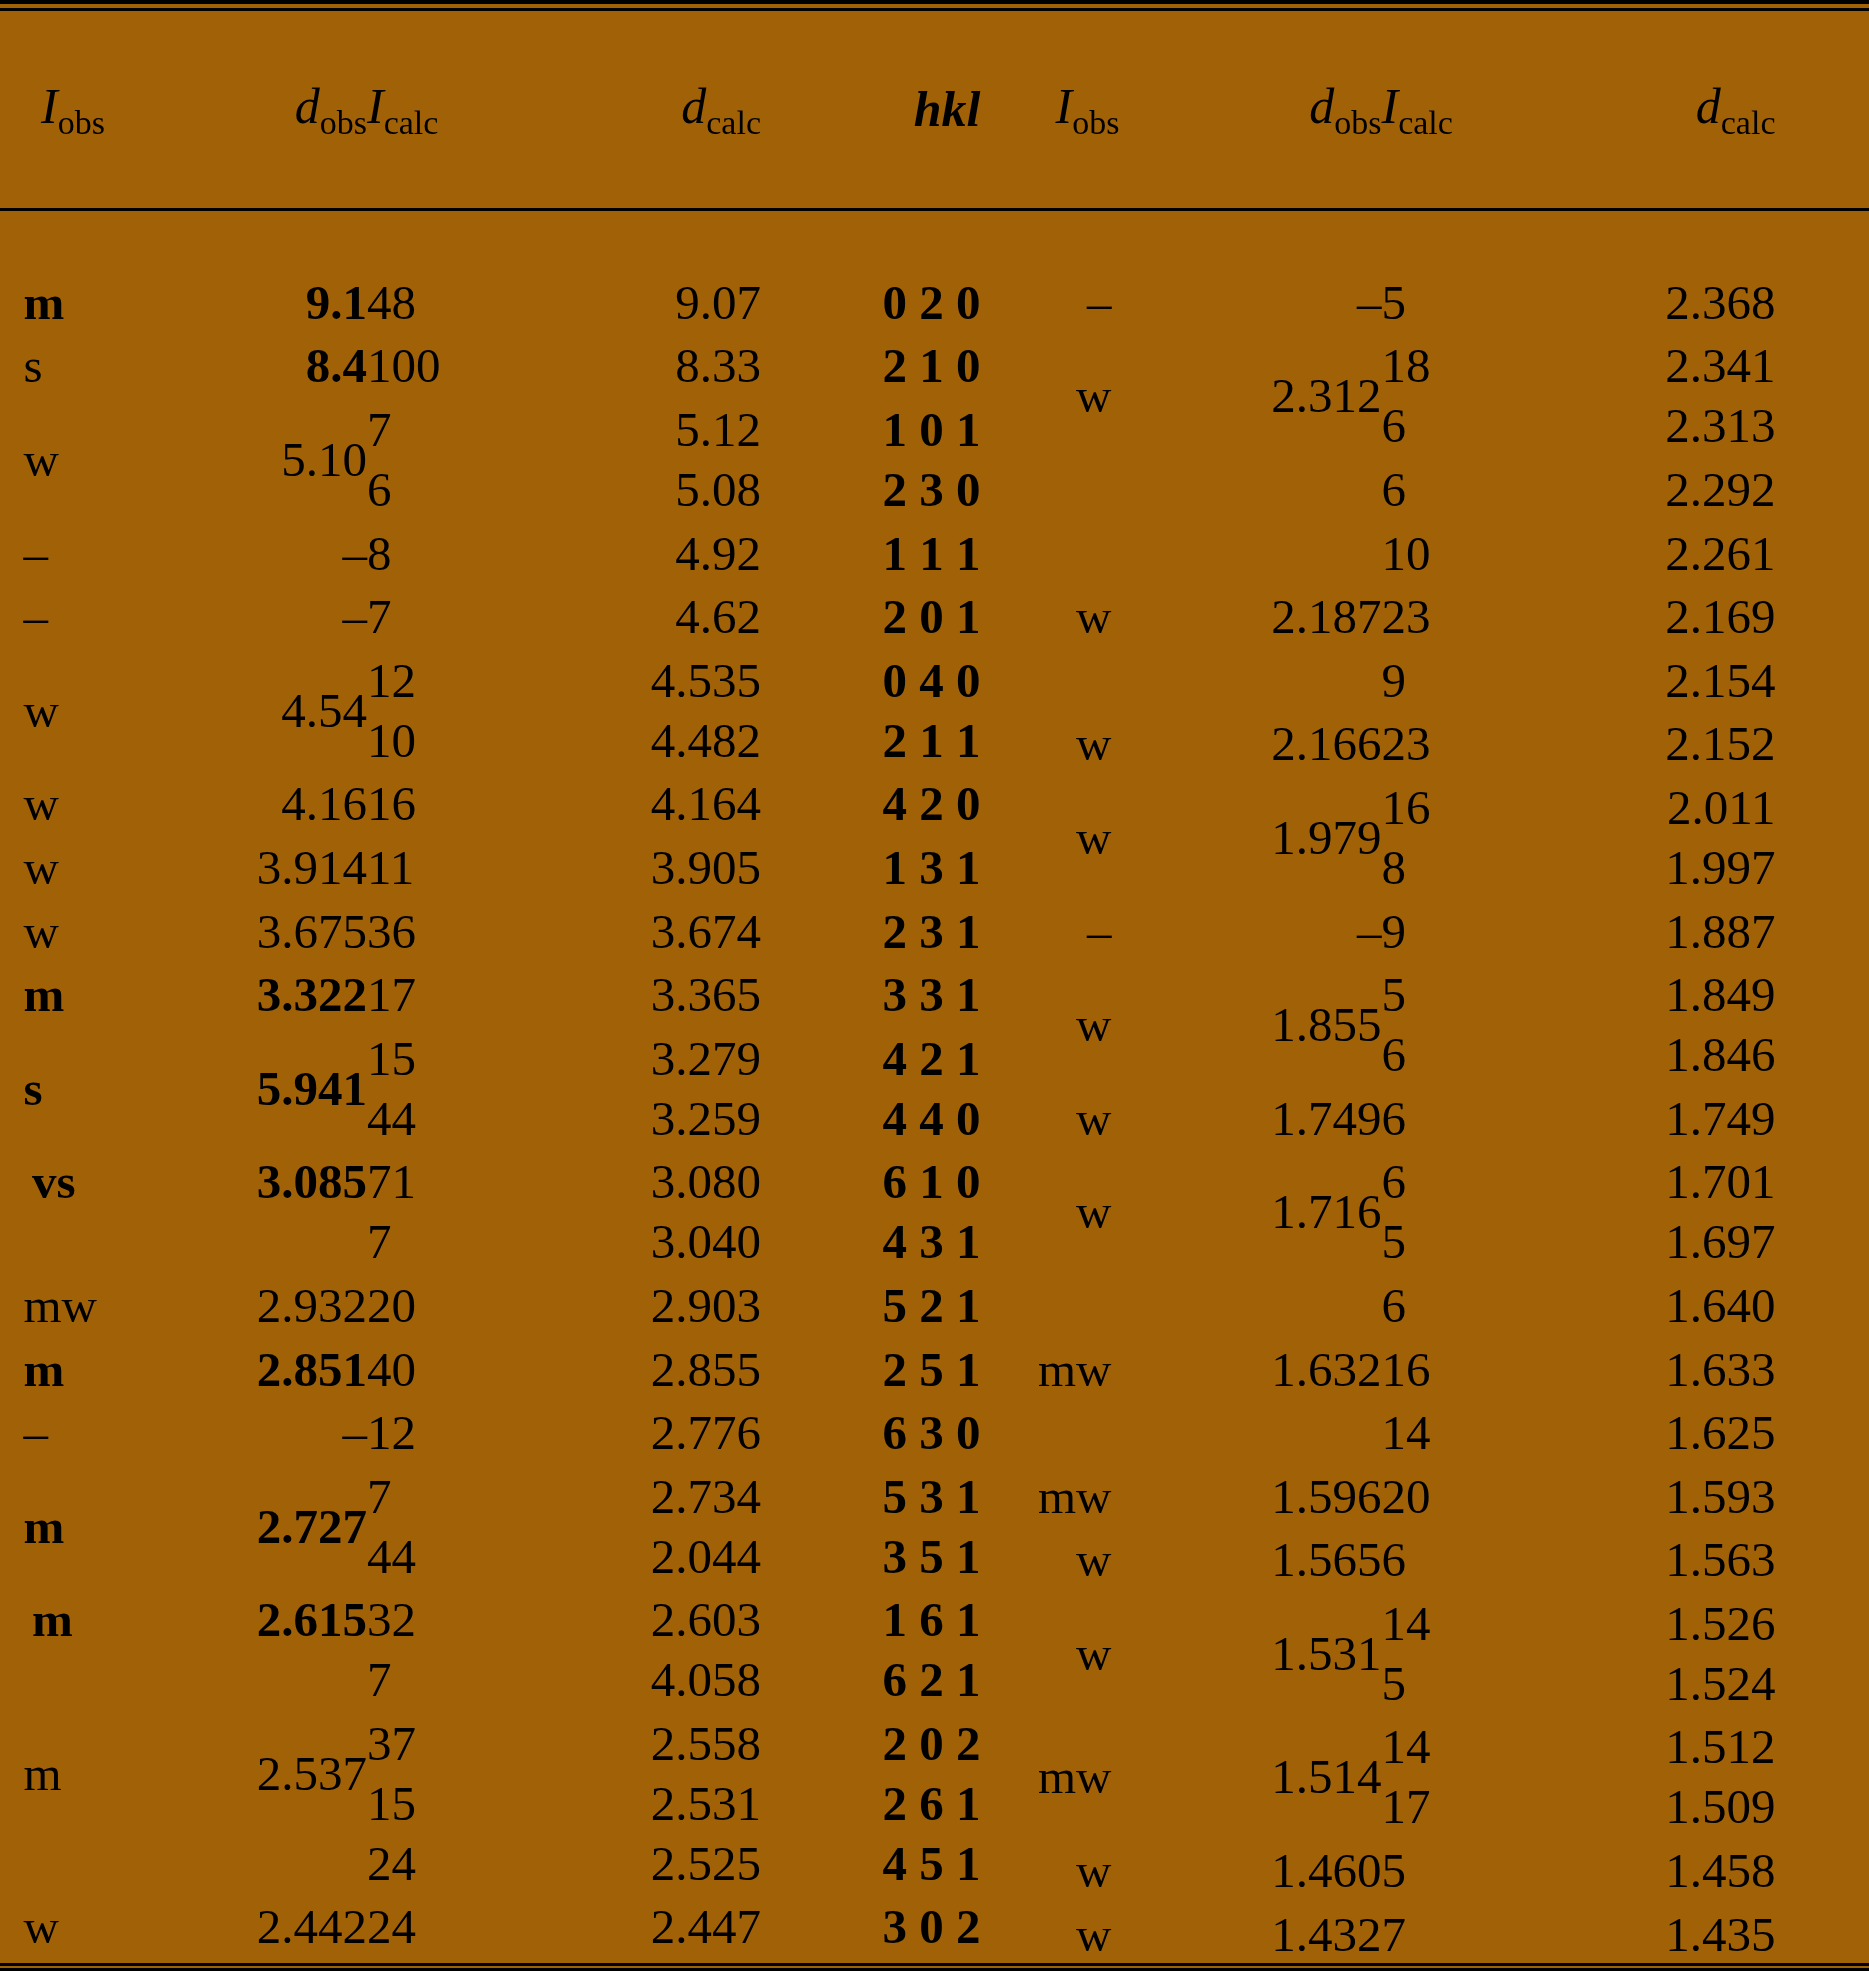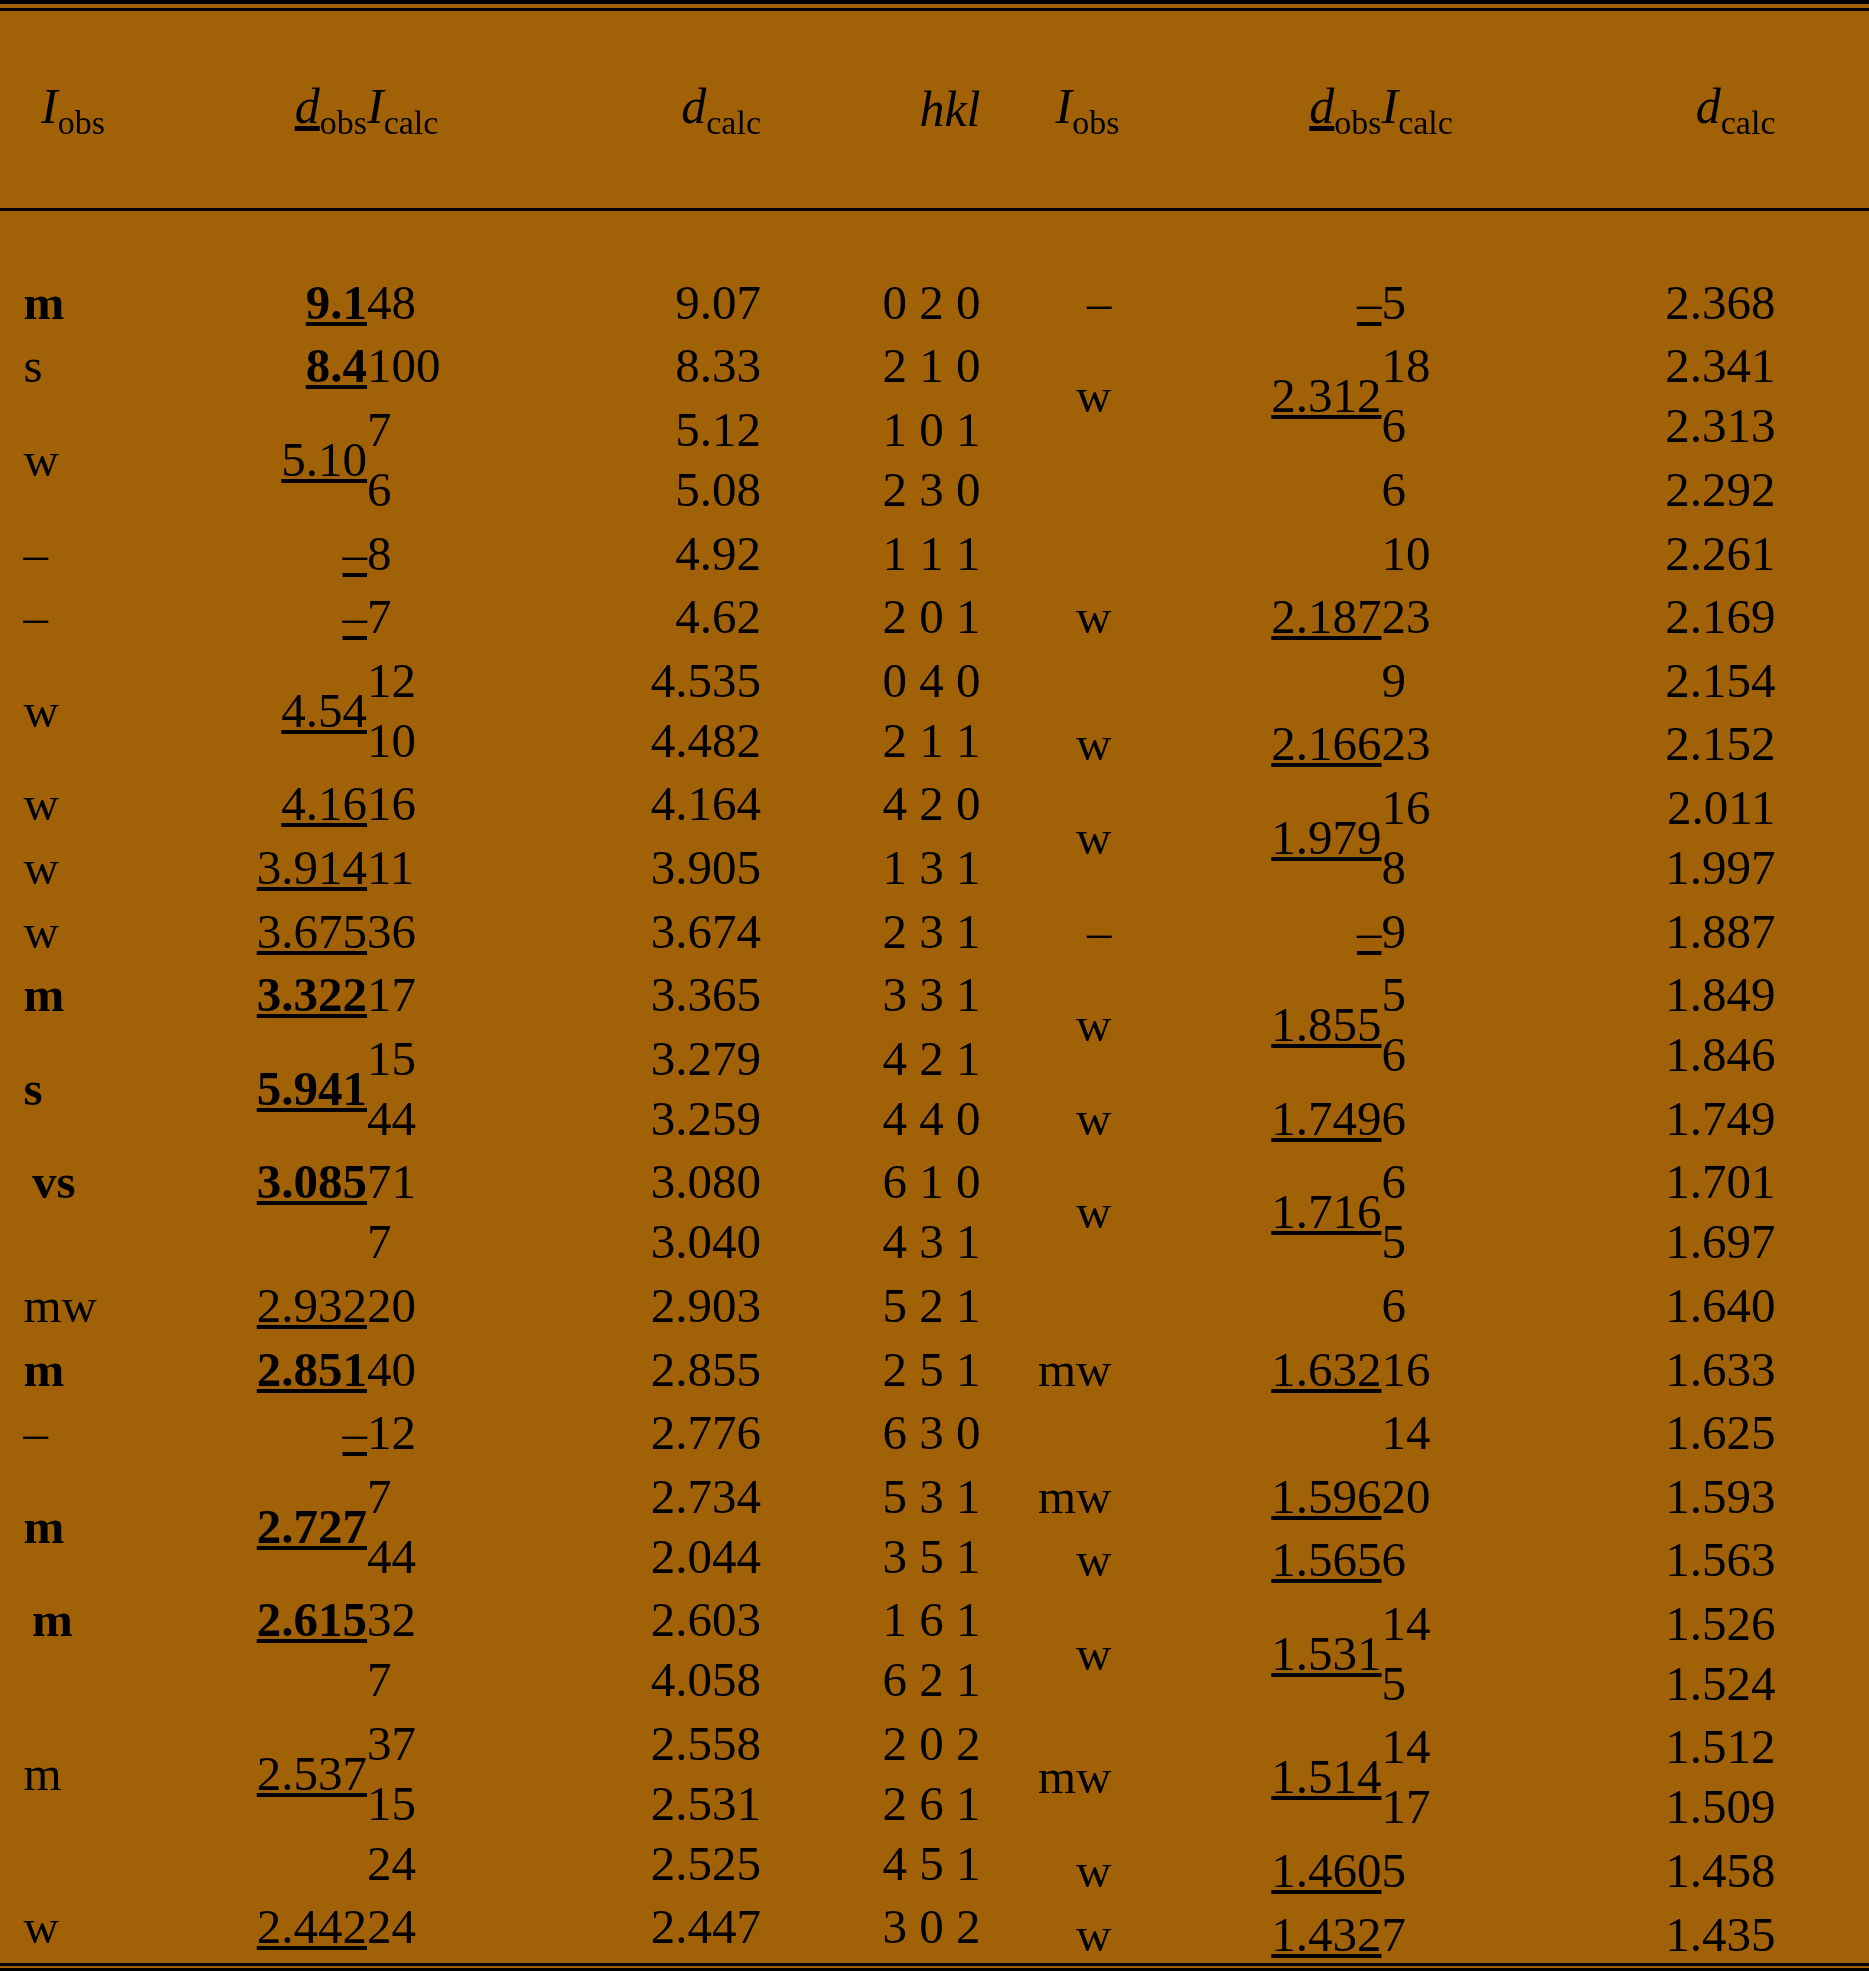--- a/index.html
+++ b/index.html
@@ -35,24 +35,24 @@
   }
   td {
     padding: 0;
     line-height: 60px;
     vertical-align: middle;
     white-space: nowrap;
   }
   td.c3, td.c4, td.c5 { height: 60px; }
 
   .c1 { width: 104px; text-align: left; }
-  .c2 { width: 222px; text-align: right; text-decoration: underline; }
+  .c2 { width: 222px; text-align: right; }
   .c3 { width: 181px; text-align: left; }
   .c4 { width: 213px; text-align: right; padding-right: 4.5px; }
-  .c5 { width: 215px; text-align: right; padding-right: 39px; }
+  .c5 { width: 215px; text-align: right; padding-right: 39px; font-weight: bold; }
 
   th.c1 { padding-left: 41px; }
   td.c1 { padding-left: 23.5px; }
   table.right th.c1 { padding-left: 36px; }
   table.right td.c1 { text-align: right; padding-left: 0; padding-right: 48px; }
 
   tr.first > td { padding-top: 62px; }
   tr.gs > td { padding-top: 3.6px; }
   td.vtop { vertical-align: top; padding-left: 32px; }
 

